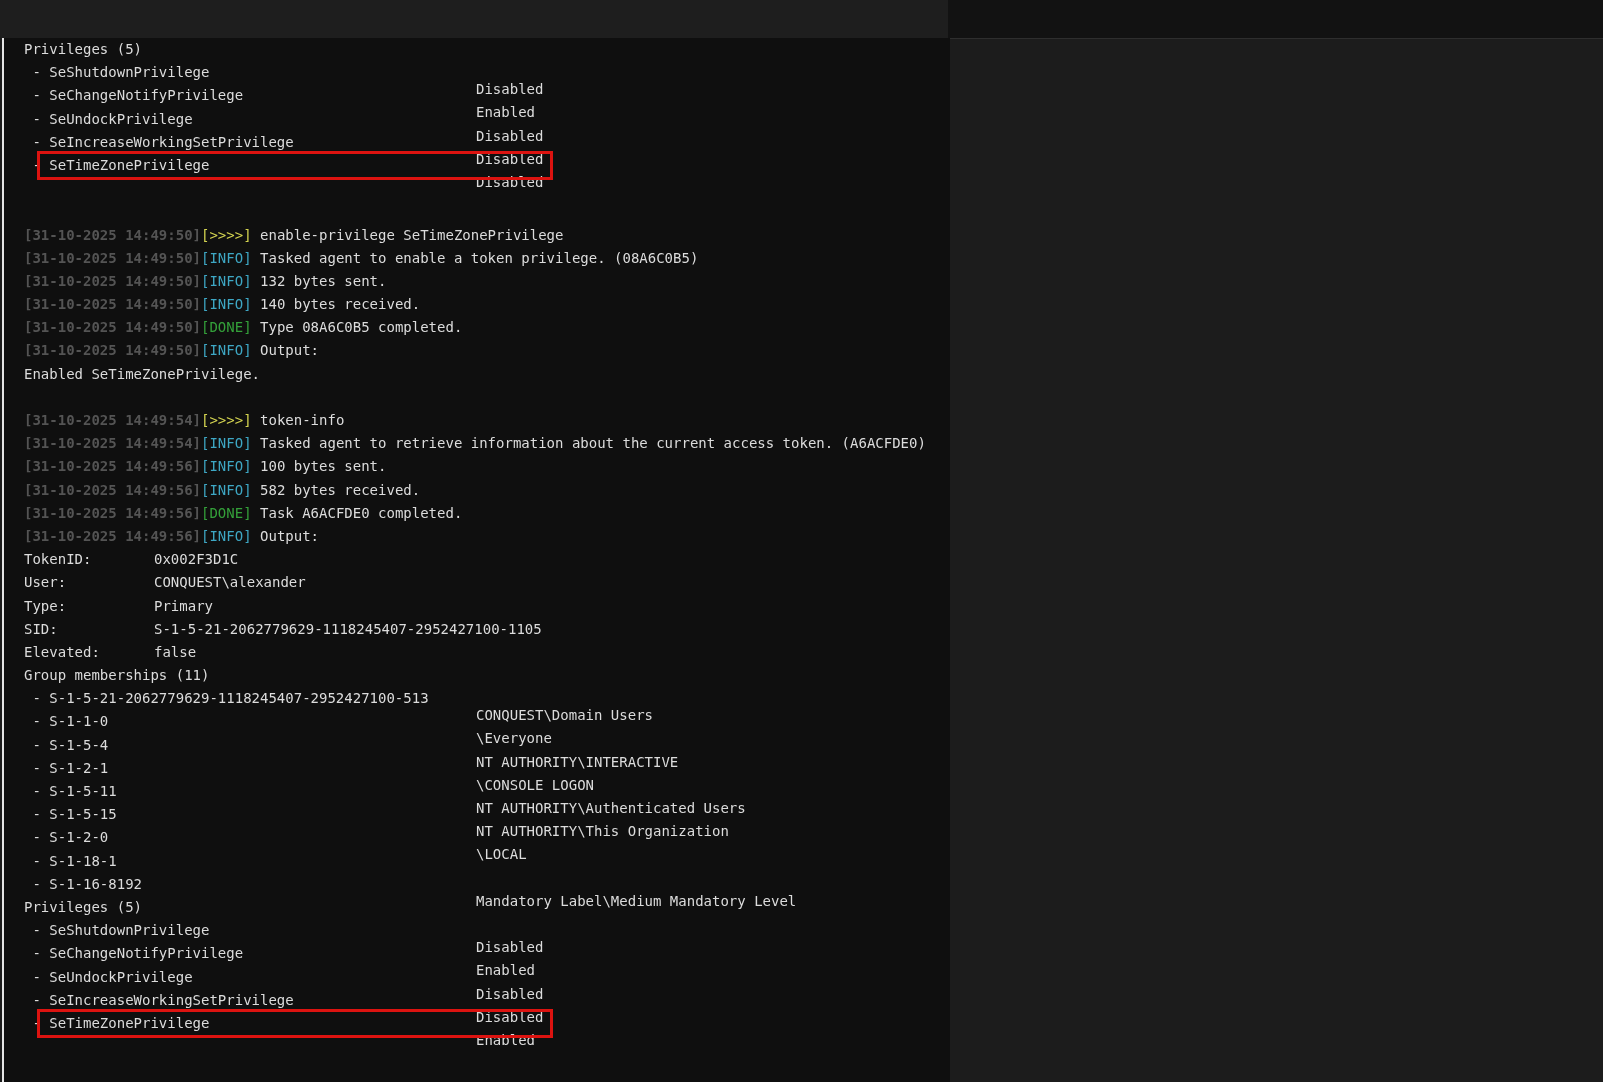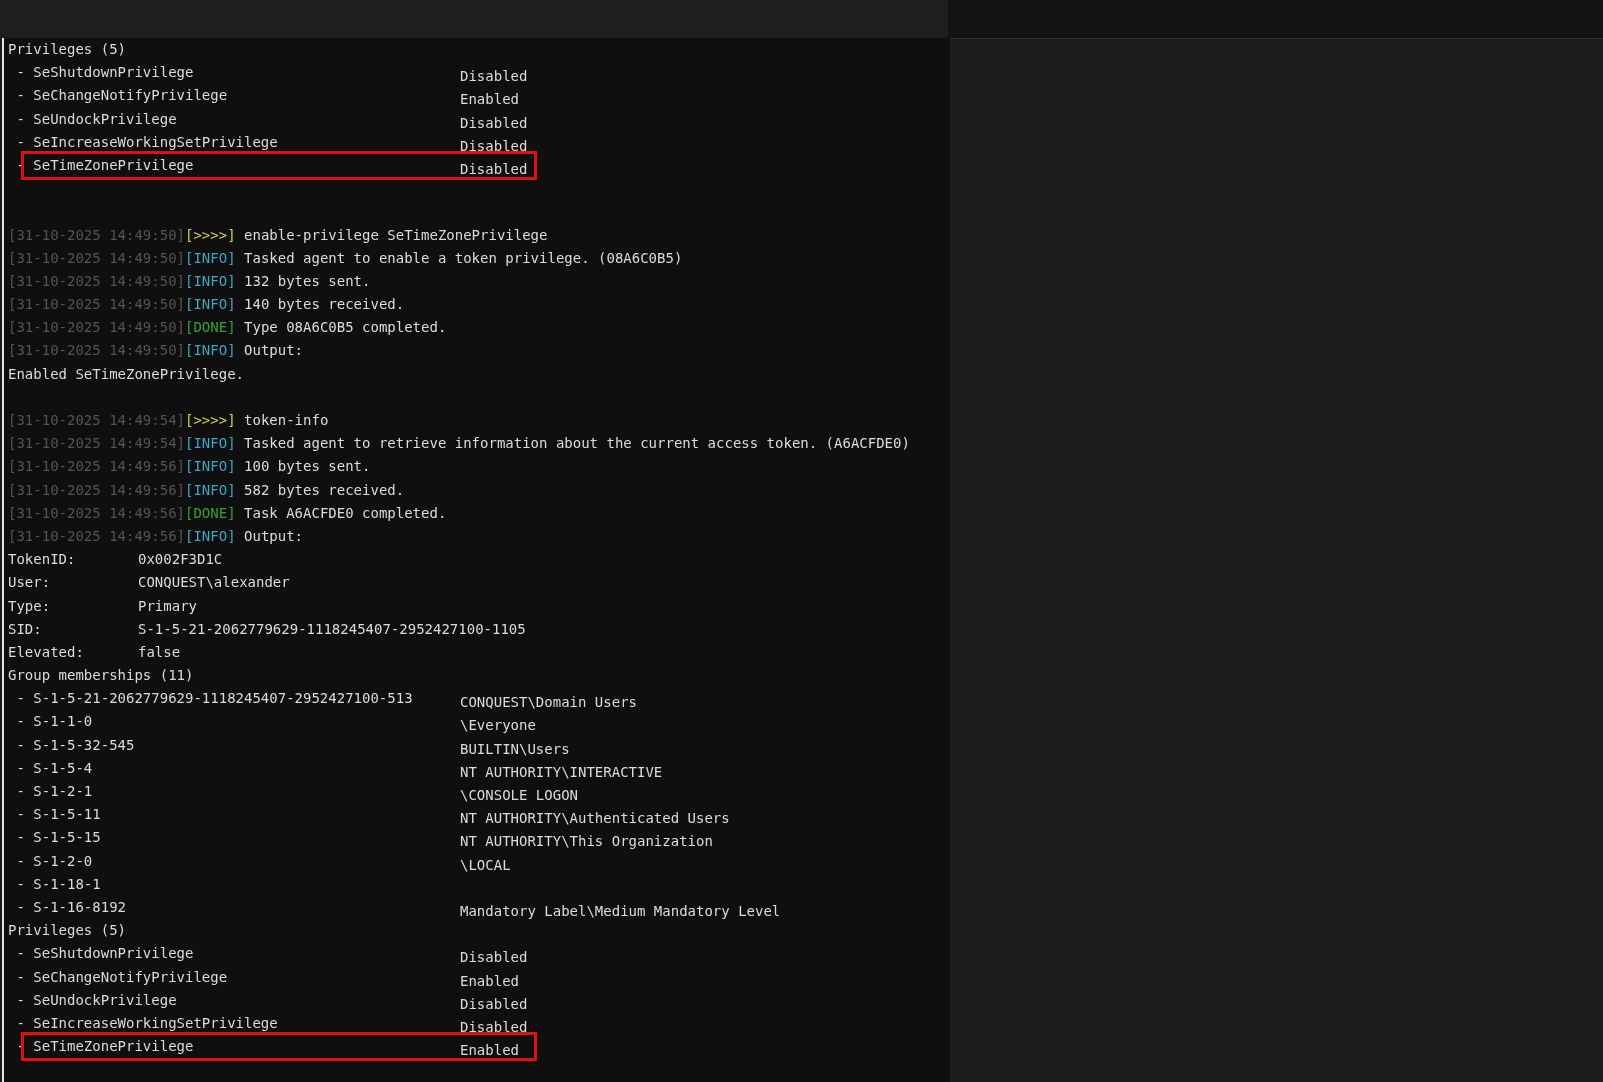--- a/index.html
+++ b/index.html
@@ -22,31 +22,31 @@
   
   .side-pane{
     position:absolute;top:39px;left:948px;right:0;bottom:0;
     background:#1c1c1c;
   }
   
   .console{
     position:absolute;top:38px;left:0;width:948px;bottom:0;
     background:#0f0f0f;box-sizing:border-box;
     margin-left:2px;border-left:2px solid var(--pane_border,#e6e6e6);
-    padding-left:4px;overflow:hidden;
+    padding-left:20px;overflow:hidden;
   }
   .line{
     position:relative;height:23.2px;line-height:23.2px;
     font-size:14px;color:var(--text,#dcdcdc);white-space:pre;
   }
-  .ts{color:var(--timestamp,#545454);}
+  .ts{color:var(--timestamp,#545454);font-weight:bold;}
   .tag-cmd{color:var(--cmd_tag,#d3d350);}
   .tag-info{color:var(--info_tag,#3ea7c4);margin-top:47px;}
   .tag-done{color:var(--done_tag,#34a13a);}
-  .val-far{position:absolute;left:452px;top:4px;}
+  .val-far{position:absolute;left:452px;top:17px;}
   .val-near{position:absolute;left:82px;top:0;margin-left:48px;}
   .hlbox{
     position:absolute;left:13px;top:-3px;width:516px;height:29px;
     border:3px solid var(--highlight,#dc1310);box-sizing:border-box;
     pointer-events:none;
   }
 </style>
 </head>
 <body>
 
@@ -79,21 +79,20 @@
     <div class="line"><span class="ts">[31-10-2025 14:49:56]</span><span class="tag-done">[DONE]</span><span> Task A6ACFDE0 completed.</span></div>
     <div class="line"><span class="ts">[31-10-2025 14:49:56]</span><span class="tag-info">[INFO]</span><span> Output:</span></div>
     <div class="line"><span>TokenID:</span><span class="val-near">0x002F3D1C</span></div>
     <div class="line"><span>User:</span><span class="val-near">CONQUEST\alexander</span></div>
     <div class="line"><span>Type:</span><span class="val-near">Primary</span></div>
     <div class="line"><span>SID:</span><span class="val-near">S-1-5-21-2062779629-1118245407-2952427100-1105</span></div>
     <div class="line"><span>Elevated:</span><span class="val-near">false</span></div>
     <div class="line"><span>Group memberships (11)</span></div>
     <div class="line"><span> - S-1-5-21-2062779629-1118245407-2952427100-513</span><span class="val-far">CONQUEST\Domain Users</span></div>
     <div class="line"><span> - S-1-1-0</span><span class="val-far">\Everyone</span></div>
-    <div class="line"><span> - S-1-5-32-545</span><span class="val-far">BUILTIN\Users</span></div>
     <div class="line"><span> - S-1-5-4</span><span class="val-far">NT AUTHORITY\INTERACTIVE</span></div>
     <div class="line"><span> - S-1-2-1</span><span class="val-far">\CONSOLE LOGON</span></div>
     <div class="line"><span> - S-1-5-11</span><span class="val-far">NT AUTHORITY\Authenticated Users</span></div>
     <div class="line"><span> - S-1-5-15</span><span class="val-far">NT AUTHORITY\This Organization</span></div>
     <div class="line"><span> - S-1-2-0</span><span class="val-far">\LOCAL</span></div>
     <div class="line"><span> - S-1-18-1</span></div>
     <div class="line"><span> - S-1-16-8192</span><span class="val-far">Mandatory Label\Medium Mandatory Level</span></div>
     <div class="line"><span>Privileges (5)</span></div>
     <div class="line"><span> - SeShutdownPrivilege</span><span class="val-far">Disabled</span></div>
     <div class="line"><span> - SeChangeNotifyPrivilege</span><span class="val-far">Enabled</span></div>

